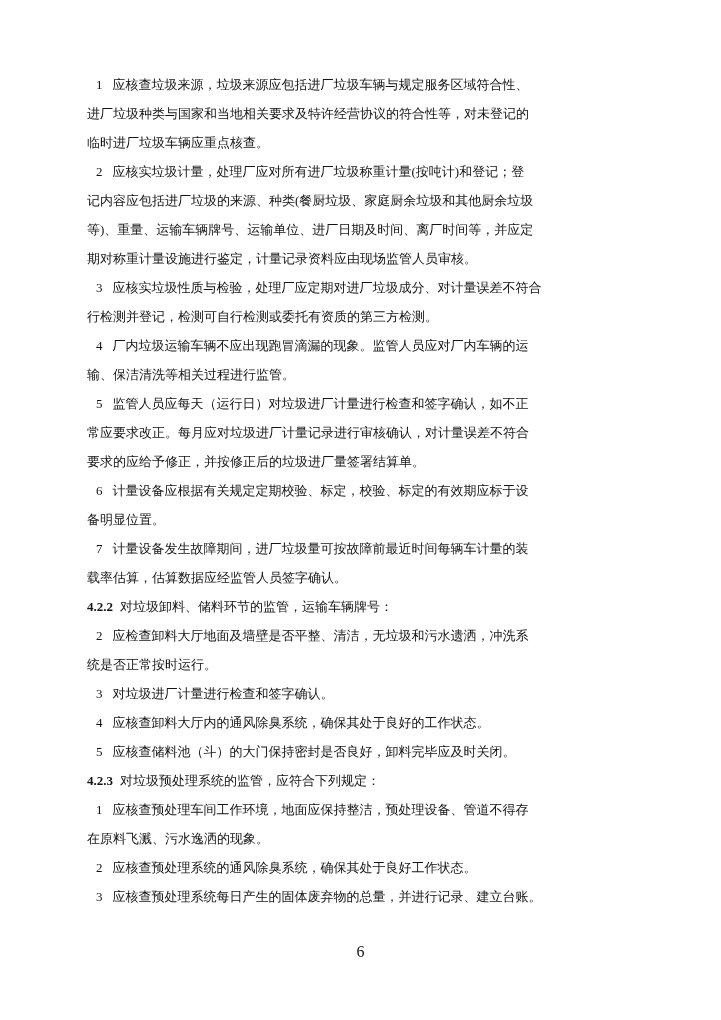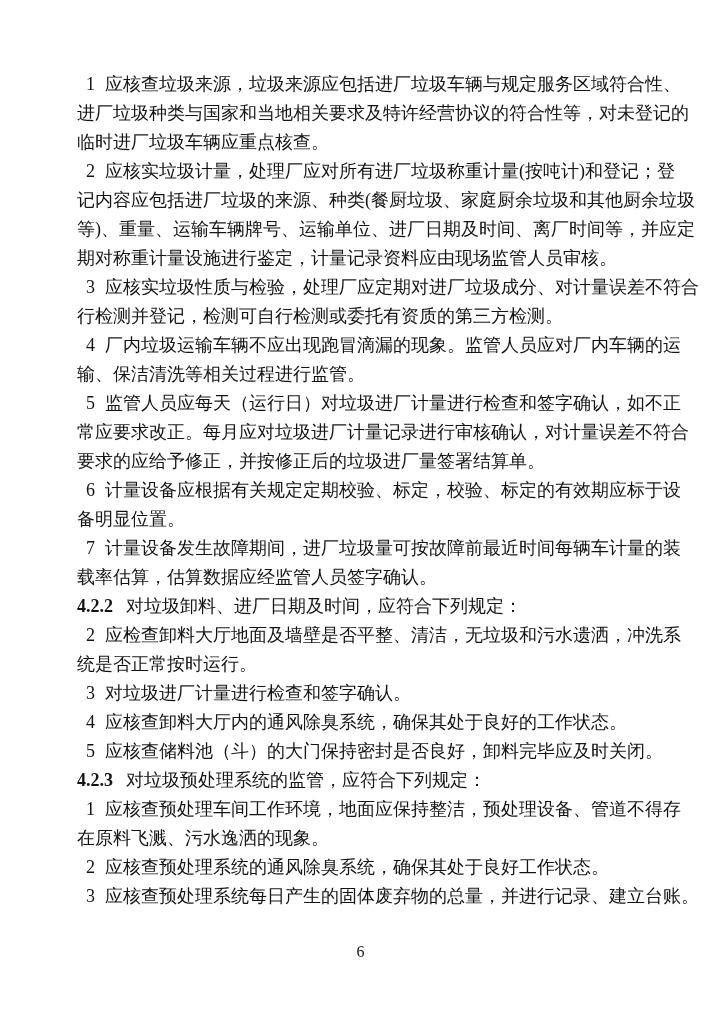--- a/index.html
+++ b/index.html
@@ -11,41 +11,41 @@
     position: relative;
     width: 721px;
     height: 1020px;
     background: #ffffff;
     overflow: hidden;
     font-family: "Liberation Serif", "DejaVu Serif", serif;
     color: #141414;
   }
   .doc-body {
     position: absolute;
-    left: 77px;
+    left: 87px;
     top: 70px;
     width: 546px;
-    font-size: 18px;
+    font-size: 13px;
     line-height: 29px;
     font-family: Liberation Serif, serif;
   }
   .line {
     white-space: nowrap;
     text-align: left;
   }
   
   .line.first-item {
     text-indent: 9px;
   }
   .num {
     margin-right: 10px;
   }
   .clause-line .num {
     font-weight: bold;
-    margin-right: 13px;
+    margin-right: 7px;
   }
   .footer {
     position: absolute;
     left: 0;
     top: 941px;
     width: 721px;
     text-align: center;
     font-size: 16px;
     line-height: 22px;
     color: #141414;
@@ -67,21 +67,21 @@
       <div class="line">行检测并登记，检测可自行检测或委托有资质的第三方检测。</div>
       <div class="line first-item"><span class="num">4</span><span>厂内垃圾运输车辆不应出现跑冒滴漏的现象。监管人员应对厂内车辆的运</span></div>
       <div class="line">输、保洁清洗等相关过程进行监管。</div>
       <div class="line first-item"><span class="num">5</span><span>监管人员应每天（运行日）对垃圾进厂计量进行检查和签字确认，如不正</span></div>
       <div class="line">常应要求改正。每月应对垃圾进厂计量记录进行审核确认，对计量误差不符合</div>
       <div class="line">要求的应给予修正，并按修正后的垃圾进厂量签署结算单。</div>
       <div class="line first-item"><span class="num">6</span><span>计量设备应根据有关规定定期校验、标定，校验、标定的有效期应标于设</span></div>
       <div class="line">备明显位置。</div>
       <div class="line first-item"><span class="num">7</span><span>计量设备发生故障期间，进厂垃圾量可按故障前最近时间每辆车计量的装</span></div>
       <div class="line">载率估算，估算数据应经监管人员签字确认。</div>
-      <div class="line clause-line"><span class="num">4.2.2</span><span>对垃圾卸料、进厂日期及时间，应符合下列规定：</span></div>
+      <div class="line clause-line"><span class="num">4.2.2</span><span>对垃圾卸料、储料环节的监管，运输车辆牌号：</span></div>
       <div class="line first-item"><span class="num">2</span><span>应检查卸料大厅地面及墙壁是否平整、清洁，无垃圾和污水遗洒，冲洗系</span></div>
       <div class="line">统是否正常按时运行。</div>
       <div class="line first-item"><span class="num">3</span><span>对垃圾进厂计量进行检查和签字确认。</span></div>
       <div class="line first-item"><span class="num">4</span><span>应核查卸料大厅内的通风除臭系统，确保其处于良好的工作状态。</span></div>
       <div class="line first-item"><span class="num">5</span><span>应核查储料池（斗）的大门保持密封是否良好，卸料完毕应及时关闭。</span></div>
       <div class="line clause-line"><span class="num">4.2.3</span><span>对垃圾预处理系统的监管，应符合下列规定：</span></div>
       <div class="line first-item"><span class="num">1</span><span>应核查预处理车间工作环境，地面应保持整洁，预处理设备、管道不得存</span></div>
       <div class="line">在原料飞溅、污水逸洒的现象。</div>
       <div class="line first-item"><span class="num">2</span><span>应核查预处理系统的通风除臭系统，确保其处于良好工作状态。</span></div>
       <div class="line first-item"><span class="num">3</span><span>应核查预处理系统每日产生的固体废弃物的总量，并进行记录、建立台账。</span></div>

